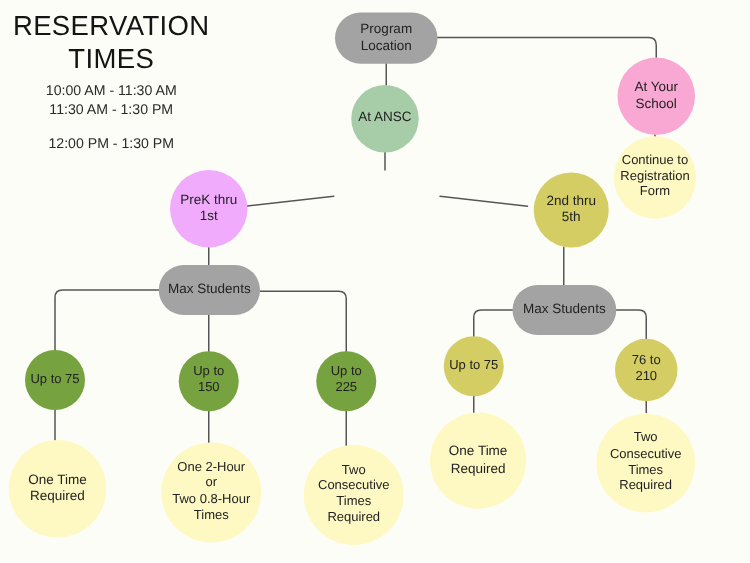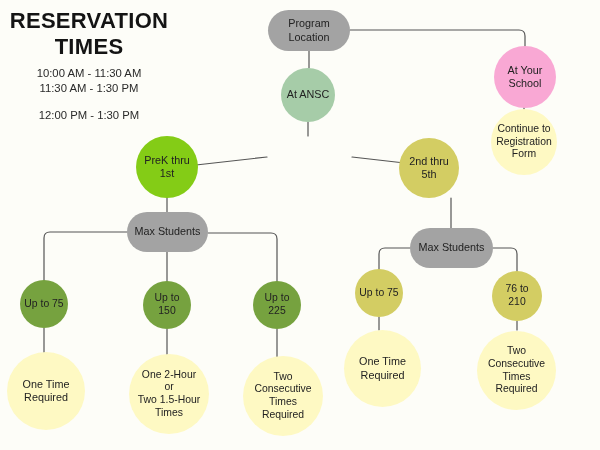--- a/index.html
+++ b/index.html
@@ -13,26 +13,26 @@
     position:absolute;display:flex;align-items:center;justify-content:center;
     text-align:center;font-size:10.8px;line-height:1.22;color:#222;
   }
   .node .label{white-space:pre-line;display:block;padding:1px 3px;}
   .circle{border-radius:50%;}
   .pill{border-radius:21px;}
   .c-pill{background:#a3a3a3;}
   .c-sage{background:#a6cca8;}
   .c-mint{background:#f9a8d4;}
   .c-dark{background:#fef9c3;}
-  .c-olive-dark{background:#84cc16;}
+  .c-olive-dark{background:#f0abfc;}
   .c-olive{background:#76a23f;}
   .c-yellow{background:#d3cd63;}
   .sm{font-size:10.4px;}
   .title-block{position:absolute;left:0;top:8px;width:178px;text-align:center;}
-  .title-line{font-weight:bold;font-size:22px;line-height:1.17;letter-spacing:.3px;color:#141414;}
+  .title-line{font-weight:normal;font-size:22px;line-height:1.17;letter-spacing:.3px;color:#141414;}
   .times-group{margin-top:7px;font-size:11.3px;line-height:14.5px;color:#2a2a2a;}
   .times-group.second{margin-top:13px;}
 </style>
 </head>
 <body>
 
 <div class="canvas">
 
   <div class="title-block">
     <div class="title-line">RESERVATION</div>
@@ -86,21 +86,21 @@
 Registration
 Form</span>
   </div>
 
 
   <div class="node circle c-olive-dark" style="left:136px;top:136px;width:62px;height:62px;">
     <span class="label">PreK thru
 1st</span>
   </div>
 
-  <div class="node circle c-yellow" style="left:399px;top:138px;width:60px;height:60px;">
+  <div class="node circle c-yellow" style="left:427px;top:138px;width:60px;height:60px;">
     <span class="label">2nd thru
 5th</span>
   </div>
 
   <div class="node pill c-pill" style="left:127px;top:212px;width:81px;height:40px;">
     <span class="label">Max Students</span>
   </div>
 
   <div class="node pill c-pill" style="left:410px;top:228px;width:83px;height:40px;">
     <span class="label">Max Students</span>
@@ -121,21 +121,21 @@
   </div>
 
   <div class="node circle c-dark" style="left:7px;top:352px;width:78px;height:78px;">
     <span class="label">One Time
 Required</span>
   </div>
 
   <div class="node circle c-dark sm" style="left:129px;top:354px;width:80px;height:80px;">
     <span class="label">One 2-Hour
 or
-Two 1.5-Hour
+Two 0.8-Hour
 Times</span>
   </div>
 
   <div class="node circle c-dark sm" style="left:243px;top:356px;width:80px;height:80px;">
     <span class="label">Two
 Consecutive
 Times
 Required</span>
   </div>
 

